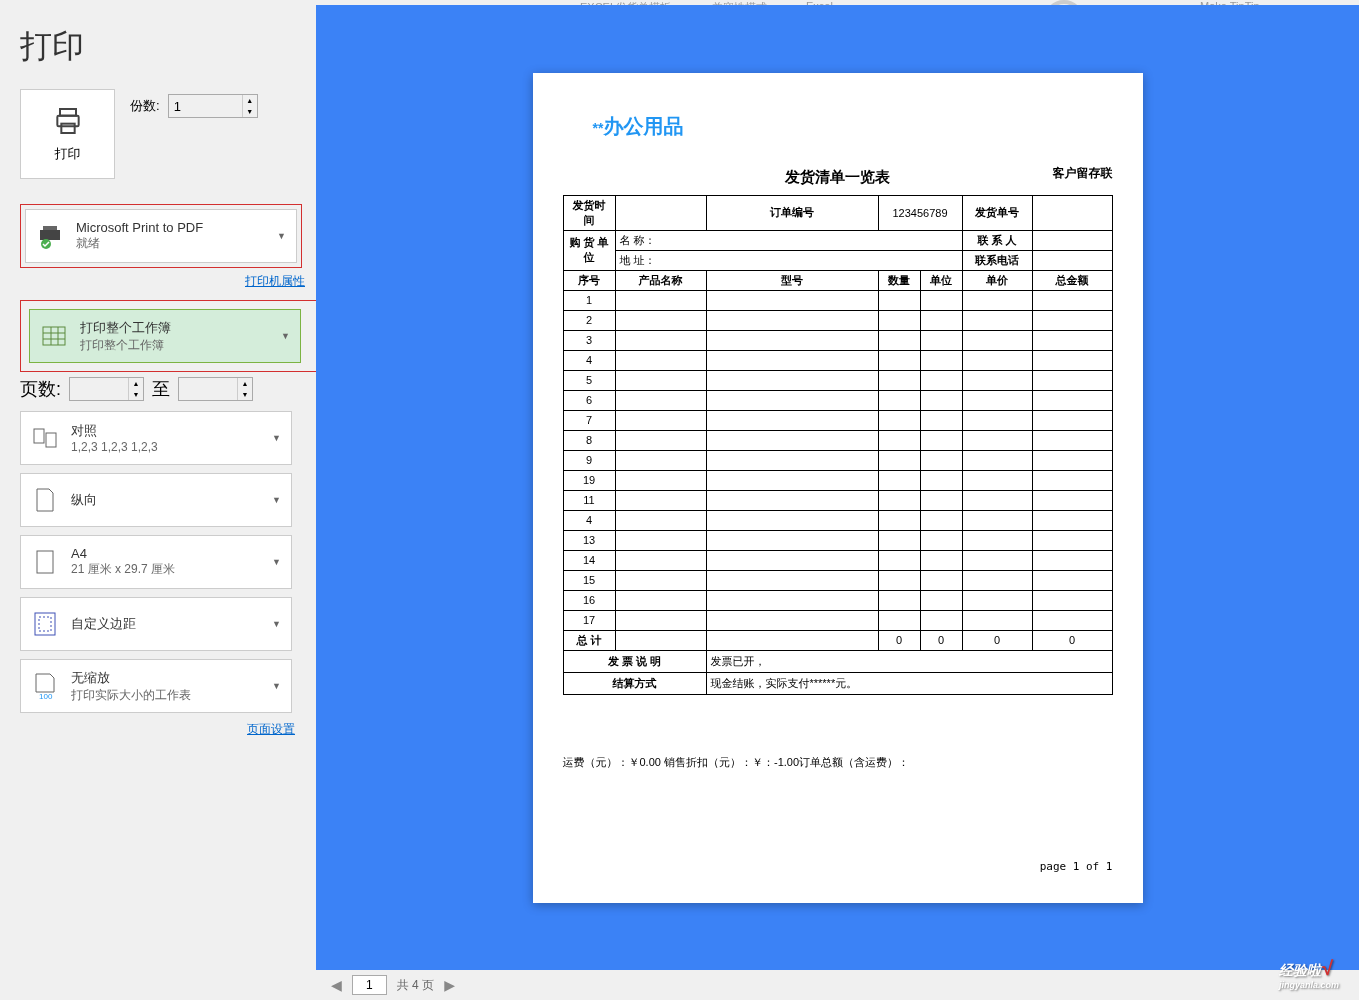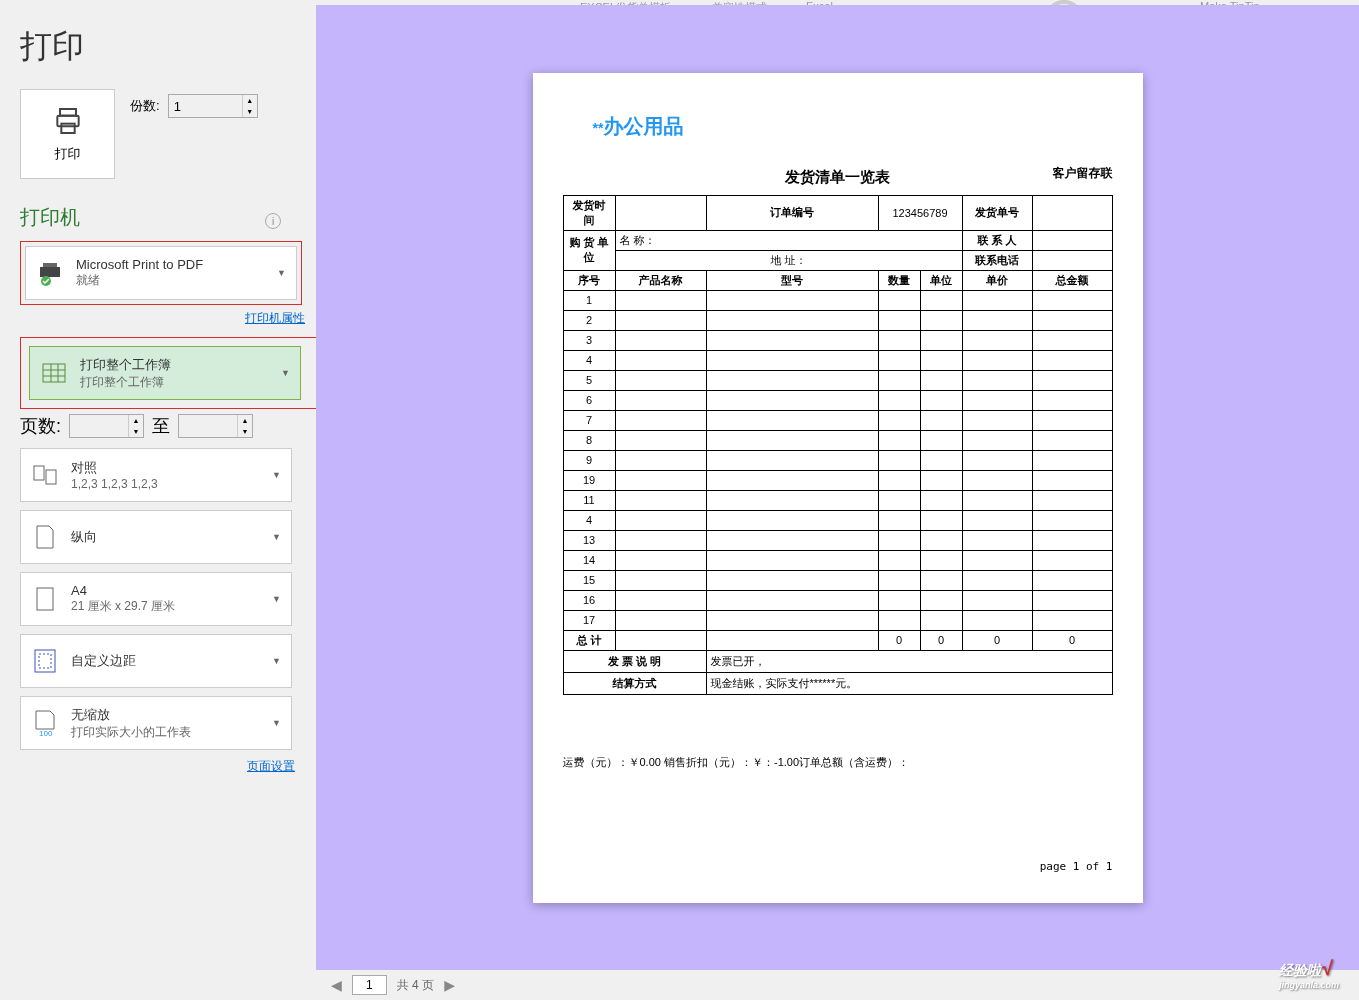--- a/index.html
+++ b/index.html
@@ -41,21 +41,21 @@
 
 .pages-row { display: flex; align-items: center; gap: 8px; width: 280px; margin-top: 5px; margin-bottom: 10px; }
 .pages-row label { font-size: 18px; }
 .pages-input { width: 75px; height: 24px; border: 1px solid #aaa; position: relative; display: flex; }
 .pages-input .spinner { border-left: none; }
 
 .setting-item { background: #fff; border: 1px solid #ccc; height: 54px; display: flex; align-items: center; padding: 0 10px; position: relative; width: 272px; margin-bottom: 8px; }
 .setting-item .dropdown-arrow { right: 10px; }
 .setting-icon { width: 28px; height: 28px; margin-right: 12px; display: flex; align-items: center; justify-content: center; }
 
-.preview-area { flex: 1; background: #c4b5fd; display: flex; align-items: center; justify-content: center; position: relative; }
+.preview-area { flex: 1; background: #3b82f6; display: flex; align-items: center; justify-content: center; position: relative; }
 .preview-page { background: #fff; width: 610px; height: 830px; padding: 45px 30px; box-shadow: 0 2px 10px rgba(0,0,0,0.3); position: relative; }
 
 .doc-logo { position: absolute; top: 40px; left: 60px; font-size: 20px; font-weight: bold; color: #2196f3; }
 .doc-logo .star { font-size: 14px; }
 .doc-title { text-align: center; font-size: 15px; font-weight: bold; margin-top: 50px; }
 .doc-subtitle { position: absolute; right: 30px; top: 92px; font-size: 12px; font-weight: bold; }
 
 .doc-table { width: 100%; border-collapse: collapse; margin-top: 8px; font-size: 11px; }
 .doc-table td, .doc-table th { border: 1px solid #000; padding: 2px 4px; height: 20px; text-align: center; }
 .doc-table .header-cell { font-weight: bold; }
@@ -116,21 +116,20 @@
           <span>1</span>
           <div class="spinner">
             <div>▲</div>
             <div>▼</div>
           </div>
         </div>
       </div>
     </div>
 
     <div class="info-icon">i</div>
-    <div class="section-title">打印机</div>
 
     <div class="red-box" style="width:282px">
       <div class="dropdown-box">
         <div class="dropdown-icon">
           <svg width="28" height="28" viewBox="0 0 28 28">
             <rect x="4" y="8" width="20" height="10" fill="#444"></rect>
             <rect x="7" y="4" width="14" height="4" fill="#666"></rect>
             <circle cx="10" cy="22" r="5" fill="#4caf50"></circle>
             <path d="M7 22 L9 24 L13 20" stroke="#fff" stroke-width="1.5" fill="none"></path>
           </svg>
@@ -266,21 +265,21 @@
             <td class="label-cell" style="width:70px">发货单号</td>
             <td style="width:80px"></td>
           </tr>
           <tr>
             <td class="label-cell" rowspan="2">购 货 单位</td>
             <td colspan="5" style="text-align:left">名 称：</td>
             <td class="label-cell">联 系 人</td>
             <td></td>
           </tr>
           <tr>
-            <td colspan="5" style="text-align:center">地 址：</td>
+            <td colspan="5" style="text-align:left">地 址：</td>
             <td class="label-cell">联系电话</td>
             <td></td>
           </tr>
           <tr class="header-cell">
             <td class="label-cell">序号</td>
             <td class="label-cell">产品名称</td>
             <td class="label-cell" colspan="2">型号</td>
             <td class="label-cell" style="width:42px">数量</td>
             <td class="label-cell" style="width:42px">单位</td>
             <td class="label-cell">单价</td>

